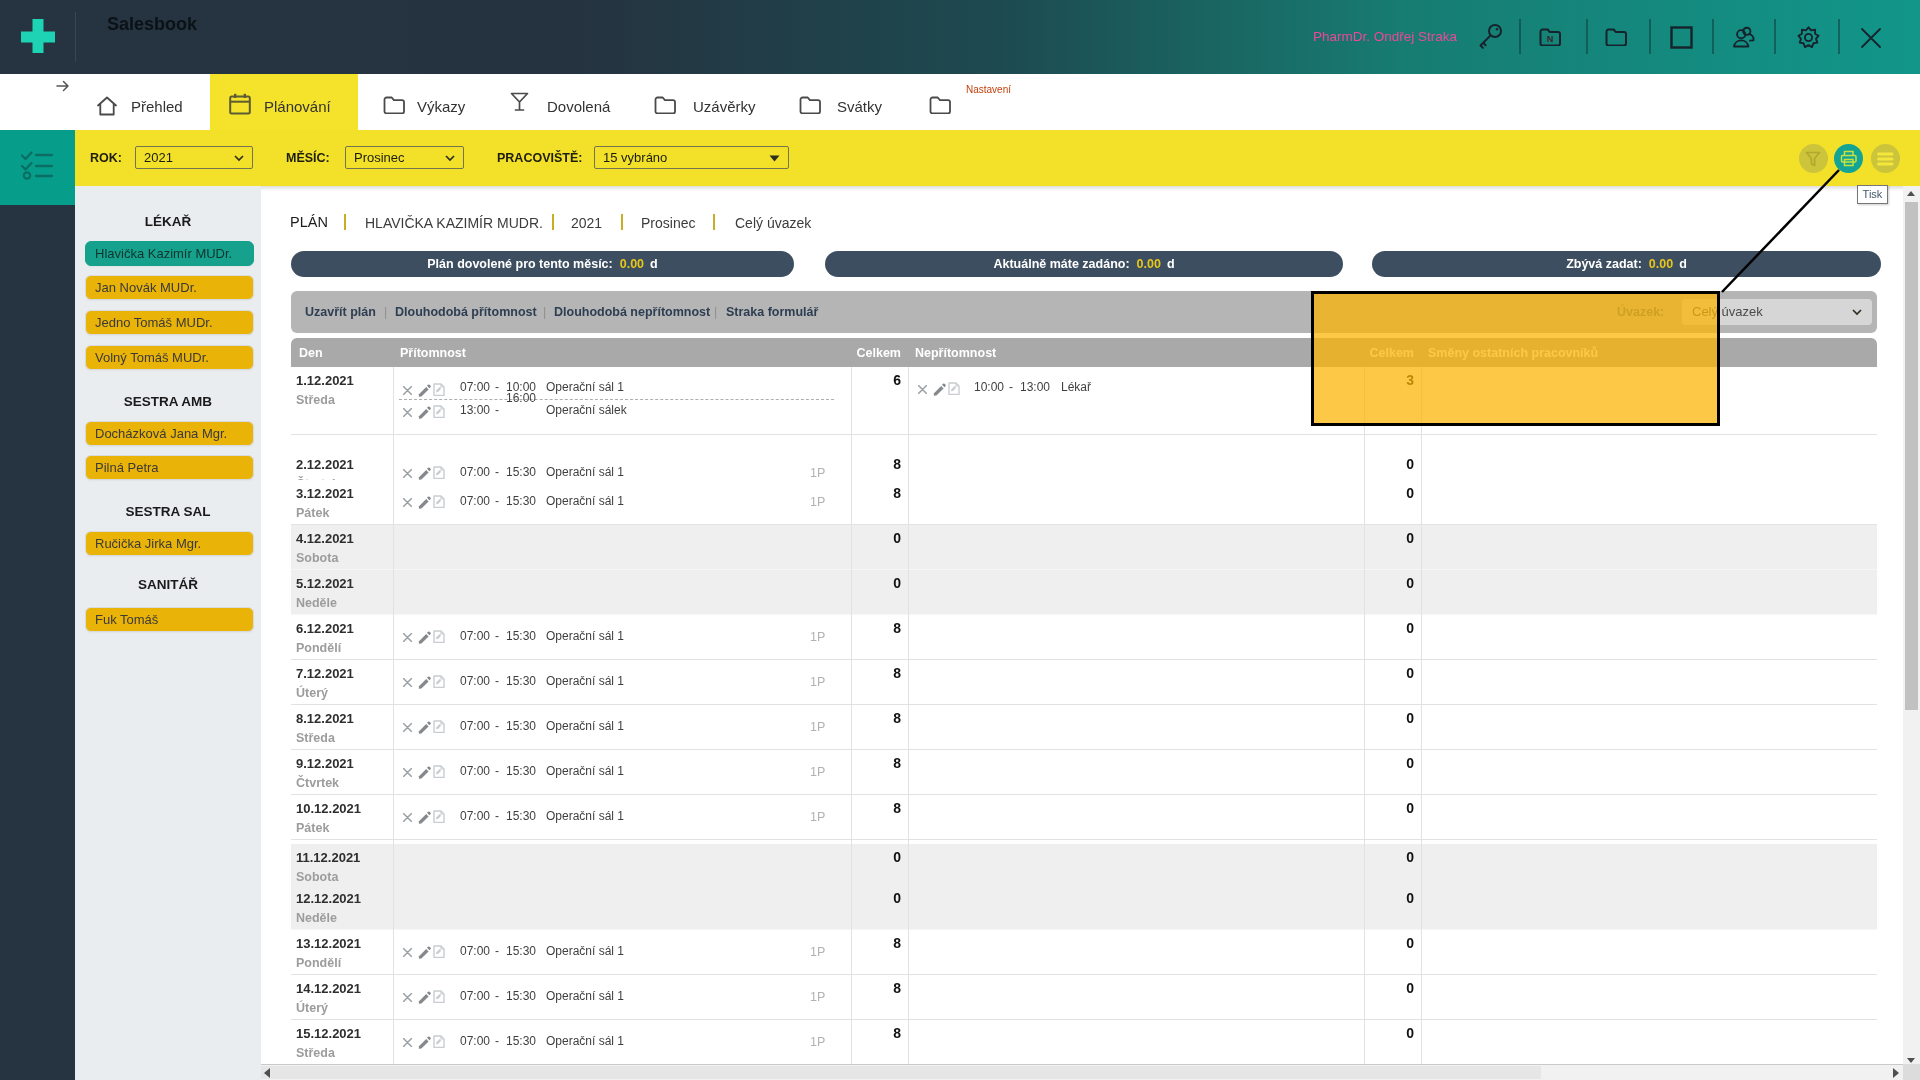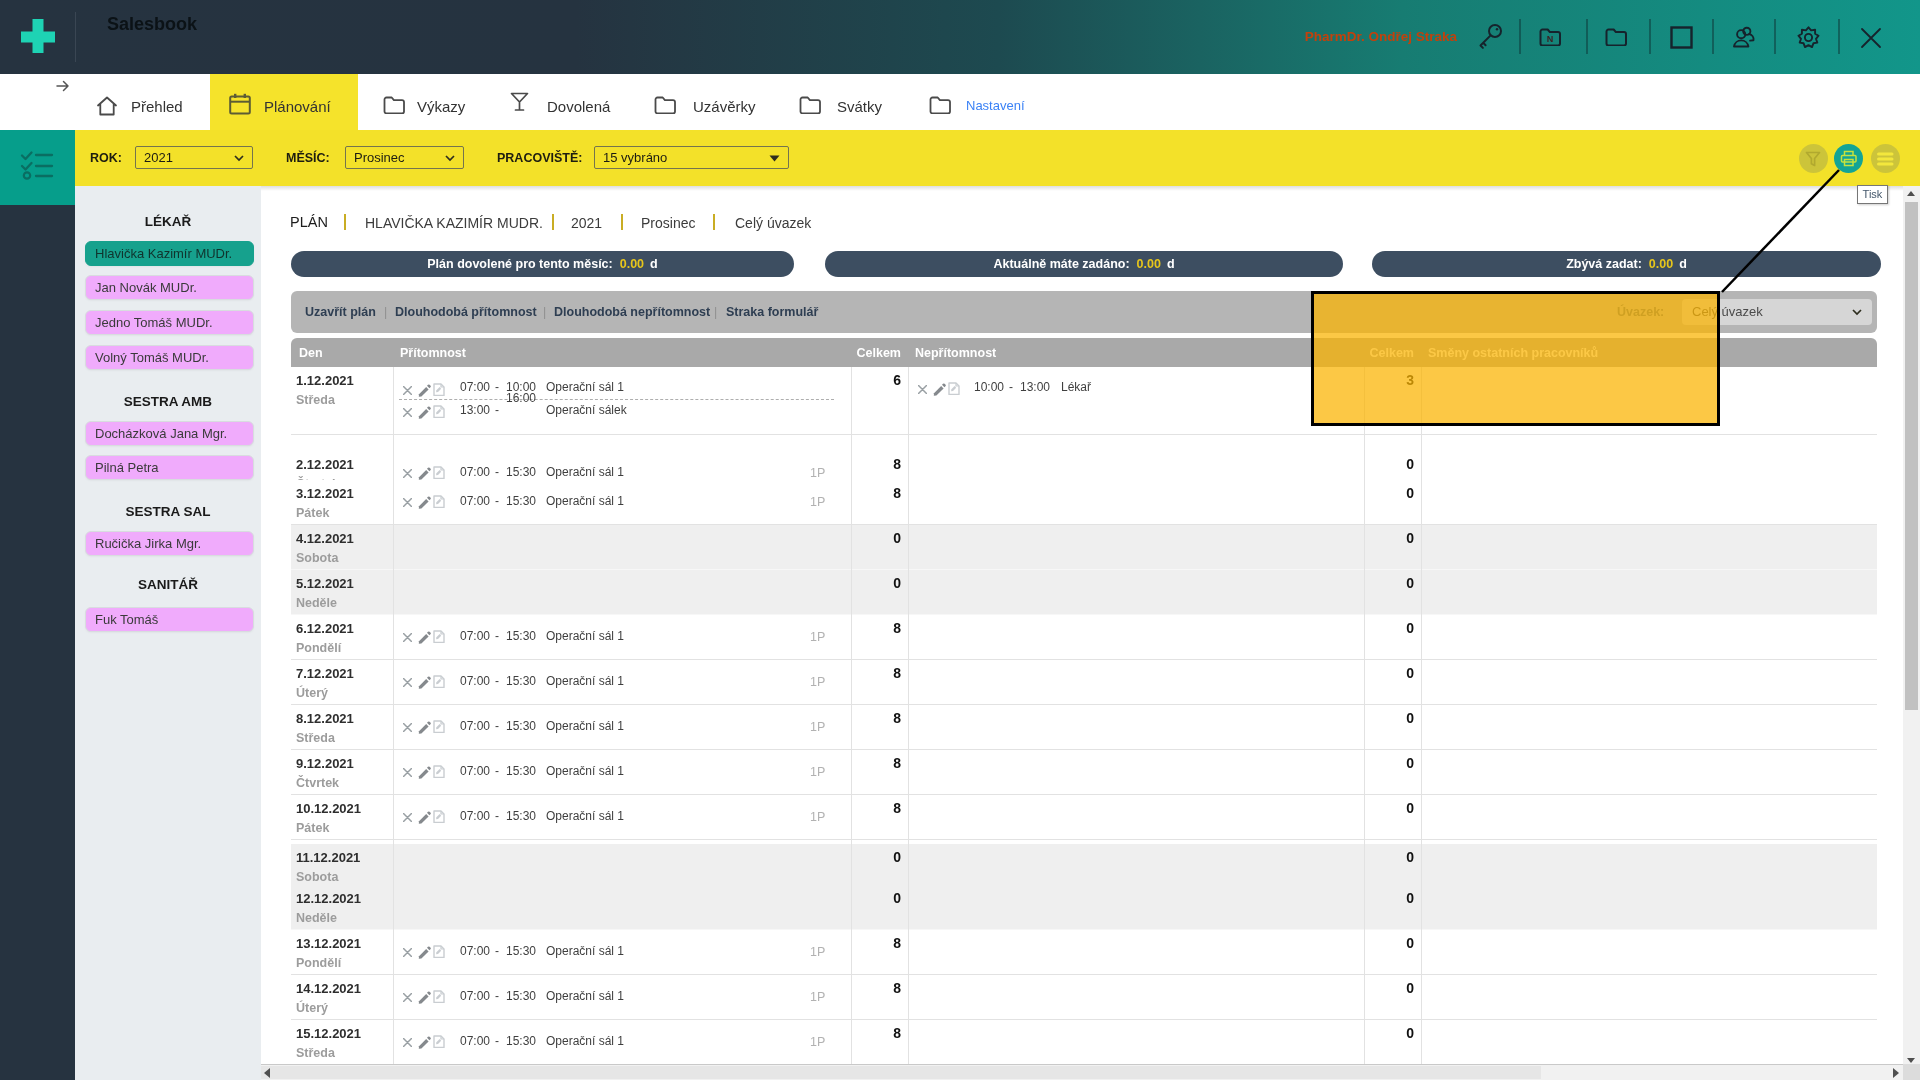--- a/index.html
+++ b/index.html
@@ -3,39 +3,39 @@
 *{margin:0;padding:0;box-sizing:border-box}
 html,body{width:1920px;height:1080px;overflow:hidden}
 body{font-family:"Liberation Sans",sans-serif;background:#fff}
 #page{position:relative;width:1920px;height:1080px;overflow:hidden;background:#fff}
 .abs{position:absolute}
 
 .topbar{position:absolute;left:0;top:0;width:1920px;height:74px;
  background:linear-gradient(90deg,#263340 0%,#253340 30%,#1d4a50 52%,#177c72 73%,#12968a 100%)}
 .brand{position:absolute;left:107px;top:14px;font-size:18px;font-weight:bold;color:#0b1216}
 .tdiv{position:absolute;left:75px;top:12px;width:1px;height:50px;background:#3a4653}
-.uname{position:absolute;right:463px;top:29px;font-size:13.5px;font-weight:bold;color:#c2410c;white-space:nowrap}
+.uname{position:absolute;right:463px;top:29px;font-size:13.5px;font-weight:normal;color:#ec4899;white-space:nowrap}
 .isep{position:absolute;top:19px;width:2px;height:35px;background:rgba(15,60,60,0.55)}
 
 .navbar{position:absolute;left:0;top:74px;width:1920px;height:56px;background:#fff}
 .ytab{position:absolute;left:210px;top:0;width:148px;height:56px;background:#f5e32b}
 
 .ybar{position:absolute;left:75px;top:130px;width:1845px;height:56px;background:#f3e129}
 .flabel{position:absolute;top:151px;font-size:12.5px;font-weight:bold;color:#1d1d10}
 .fsel{position:absolute;top:146px;height:23px;background:transparent;border:1px solid #74744e;border-radius:2px;
  font-size:13px;color:#1c1c12;display:flex;align-items:center;padding-left:8px}
 .fsel svg{position:absolute;right:8px;top:8px}
 .circ{position:absolute;top:144px;width:29px;height:29px;border-radius:50%}
 
 .gsq{position:absolute;left:0;top:130px;width:75px;height:75px;background:#069e8b}
 .leftcol{position:absolute;left:0;top:205px;width:75px;height:875px;background:#263340}
 
 .sidebar{position:absolute;left:75px;top:186px;width:186px;height:894px;background:#e9edf0}
 .shead{position:absolute;left:75px;width:186px;text-align:center;font-size:13.5px;font-weight:bold;color:#1a1a1a}
-.sbtn{position:absolute;left:85px;width:169px;height:25px;background:#f0abfc;border:1px solid #d8dcdf;
+.sbtn{position:absolute;left:85px;width:169px;height:25px;background:#eab308;border:1px solid #d8dcdf;
  border-radius:6px;font-size:13px;color:#3a3a3a;line-height:23px;padding-left:9px;white-space:nowrap;
  box-shadow:0 1px 2px rgba(0,0,0,0.04)}
 .sbtn.sel{background:#16a18d;border-color:#16a18d;color:#10332d}
 
 .crumb{position:absolute;top:216px;font-size:13px;color:#3c3c3c;white-space:nowrap}
 .pill{position:absolute;top:251px;height:26px;border-radius:13px;background:#3d4e61;color:#fff;
  font-size:12.5px;font-weight:bold;display:flex;align-items:center;justify-content:center;white-space:nowrap}
 .pill .val{color:#e7c61b;margin:0 6px 0 7px}
 .toolbar{position:absolute;left:291px;top:291px;width:1586px;height:42px;background:#b5b5b5;border-radius:6px}
 .titem{position:absolute;top:14px;font-size:12.5px;font-weight:bold;color:#2e3e52;white-space:nowrap}
@@ -143,21 +143,21 @@
       <path d="M1.5 4.5 a2 2 0 0 1 2-2 h5.2 l2.2 2.6 h8.1 a2 2 0 0 1 2 2 v9.4 a2 2 0 0 1 -2 2 h-15.5 a2 2 0 0 1 -2-2 Z" style="fill:none;stroke-linecap:round;stroke-linejoin:round;stroke:#4a4a4a;stroke-width:1.8"></path>
     </svg>
     <div class="abs" style="left:693px;top:98px;font-size:15px;color:#333">Uzávěrky</div>
     <svg class="abs" style="left:799px;top:95px" width="22" height="19" viewBox="0 0 22 19">
       <path d="M1.5 4.5 a2 2 0 0 1 2-2 h5.2 l2.2 2.6 h8.1 a2 2 0 0 1 2 2 v9.4 a2 2 0 0 1 -2 2 h-15.5 a2 2 0 0 1 -2-2 Z" style="fill:none;stroke-linecap:round;stroke-linejoin:round;stroke:#4a4a4a;stroke-width:1.8"></path>
     </svg>
     <div class="abs" style="left:837px;top:98px;font-size:15px;color:#333">Svátky</div>
     <svg class="abs" style="left:929px;top:95px" width="22" height="19" viewBox="0 0 22 19">
       <path d="M1.5 4.5 a2 2 0 0 1 2-2 h5.2 l2.2 2.6 h8.1 a2 2 0 0 1 2 2 v9.4 a2 2 0 0 1 -2 2 h-15.5 a2 2 0 0 1 -2-2 Z" style="fill:none;stroke-linecap:round;stroke-linejoin:round;stroke:#4a4a4a;stroke-width:1.8"></path>
     </svg>
-    <div class="abs" style="left:966px;top:98px;font-size:13px;color:#3b82f6">Nastavení</div>
+    <div class="abs" style="left:966px;top:84px;font-size:10px;color:#c2410c">Nastavení</div>
     <div class="ybar"></div>
     <div class="abs" style="left:75px;top:186px;width:1845px;height:5px;background:linear-gradient(rgba(0,0,0,0.13),rgba(0,0,0,0))"></div>
     <div class="gsq"></div>
     <svg class="abs" style="left:20px;top:128px" width="40" height="56" viewBox="0 0 40 56">
       <path d="M16 27 h16 M16 38 h16 M16 48 h16" style="stroke:#0a6e62;stroke-width:2.3;stroke-linecap:round"></path>
       <path d="M2 27.5 l3.5 3.5 6-6.5 M2 38 l3.5 3.5 6-6.5" style="fill:none;stroke-linecap:round;stroke-linejoin:round;stroke:#0a6e62;stroke-width:2.3"></path>
       <circle cx="7" cy="47.5" r="3.2" style="fill:none;stroke:#0a6e62;stroke-width:2.2"></circle>
     </svg>
     <div class="leftcol"></div>
     <div class="flabel" style="left:90px">ROK:</div>

